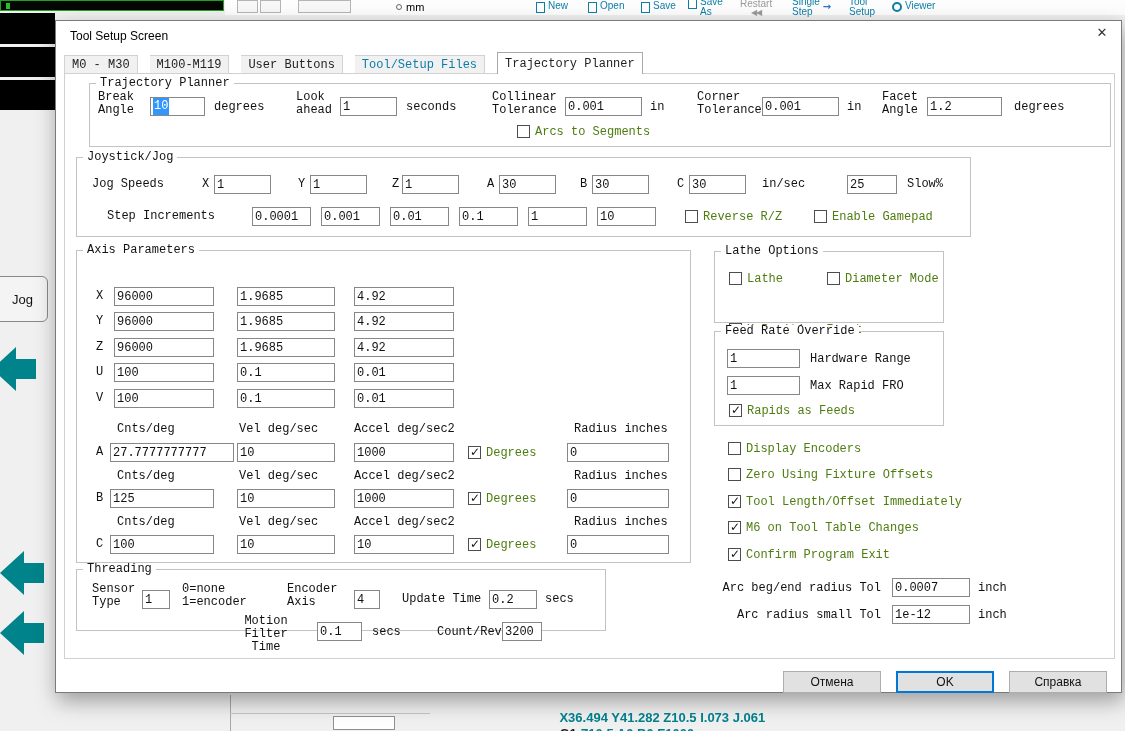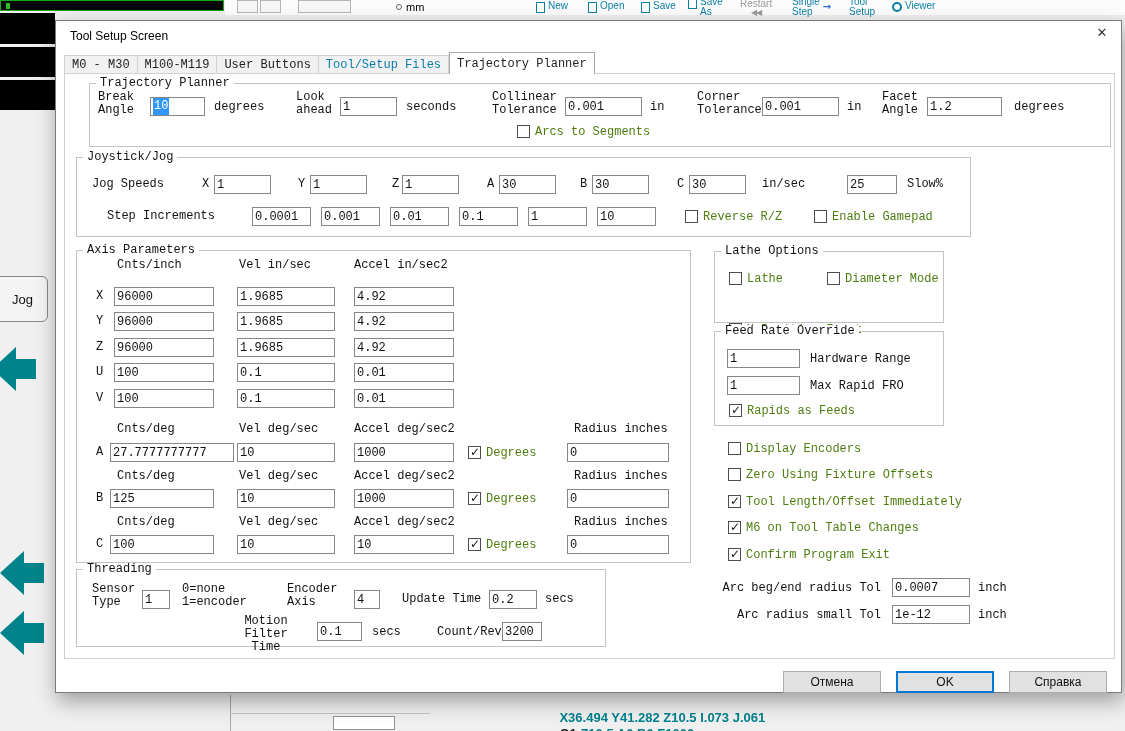--- a/index.html
+++ b/index.html
@@ -34,21 +34,21 @@
   .bl-box { left:333px; top:716px; width:62px; height:14px; border:1px solid #909090; background:#fff; }
   .gcode { position:absolute; font:bold 13px "Liberation Sans",sans-serif; white-space:pre; }
   .gcode .teal { color:#00808d; }
   .gcode .dark { color:#1a1a1a; }
 
   
   .dlg { position:absolute; left:55px; top:20px; width:1067px; height:673px; background:#fff; border:1px solid #7a7a7a; box-shadow:2px 8px 20px rgba(0,0,0,.35); z-index:10; }
   .titlebar { position:absolute; left:0; top:0; right:0; height:30px; background:#fff; }
   .title { position:absolute; left:14px; top:8px; font:12px "Liberation Sans",sans-serif; color:#000; }
   .close { position:absolute; right:6px; top:4px; width:26px; height:22px; text-align:center; line-height:22px; font:13px "Liberation Sans",sans-serif; color:#333; cursor:pointer; }
-  .tabs { position:absolute; left:8px; top:31px; display:flex; align-items:flex-end; height:22px; z-index:3; }
+  .tabs { position:absolute; left:8px; top:31px; display:flex; align-items:flex-end; height:22px; z-index:3;gap:12px; }
   .tab { height:19px; line-height:18px; padding:0 7px; border:1px solid #d2d2d2; border-left:none; background:#f1f1f1; font-size:12px; color:#222; cursor:pointer; white-space:pre; }
   .tab:first-child { border-left:1px solid #d2d2d2; }
   .tab.hot { color:#0b7da8; }
   .tab.active { height:22px; line-height:22px; background:#fff; border:1px solid #a8a8a8; border-bottom:none; position:relative; z-index:4; }
   .panel { position:absolute; left:8px; top:52px; width:1051px; height:586px; border:1px solid #d0d0d0; background:#fff; z-index:1; }
   .grp { position:absolute; border:1px solid #c3c3c3; z-index:2; }
   .legend { position:absolute; top:-7px; left:6px; background:#fff; padding:0 4px; font:12px/13px "Liberation Mono",monospace; color:#111; white-space:nowrap; }
   .lbl { position:absolute; font:12px/13px "Liberation Mono",monospace; color:#111; white-space:pre-line; }
   .fld { position:absolute; height:19px; border:1px solid #878787; background:#fff; font:12px/17px "Liberation Mono",monospace; color:#111; padding:0 2px; }
   input.fld { outline:none; }
@@ -223,25 +223,20 @@
       <span class="cb-lab">Reverse R/Z</span>
     </span>
     <span class="cb" style="left:737px;top:51px;" data-checked="false">
       <span class="box"></span>
       <span class="cb-lab">Enable Gamepad</span>
     </span>
   </div>
 
   <div class="grp" style="left:20px;top:229px;width:615px;height:313px;">
     <span class="legend">Axis Parameters</span>
-    <div class="row" style="top:8px;">
-      <span class="lbl" style="left:40px;">Cnts/inch</span>
-      <span class="lbl" style="left:162px;">Vel in/sec</span>
-      <span class="lbl" style="left:277px;">Accel in/sec2</span>
-    </div>
     <div class="row" style="top:36px;">
       <span class="lbl" style="left:19px;top:3px;">X</span>
       <input class="fld" style="left: 37px; width: 100px;" value="96000">
       <input class="fld" style="left: 160px; width: 98px;" value="1.9685">
       <input class="fld" style="left: 277px; width: 100px;" value="4.92">
     </div>
     <div class="row" style="top:61px;">
       <span class="lbl" style="left:19px;top:3px;">Y</span>
       <input class="fld" style="left: 37px; width: 100px;" value="96000">
       <input class="fld" style="left: 160px; width: 98px;" value="1.9685">
@@ -314,21 +309,21 @@
       <input class="fld" style="left: 160px; width: 98px;" value="10">
       <input class="fld" style="left: 277px; width: 100px;" value="10">
       <span class="cb" style="left:391px;top:2px;" data-checked="true">
         <span class="box"></span>
         <span class="cb-lab">Degrees</span>
       </span>
       <input class="fld" style="left: 490px; width: 102px;" value="0">
     </div>
   </div>
 
-  <div class="grp" style="left:20px;top:548px;width:530px;height:78px;">
+  <div class="grp" style="left:20px;top:548px;width:530px;height:62px;">
     <span class="legend">Threading</span>
     <span class="lbl" style="left:15px;top:13px;">Sensor
 Type</span>
     <input class="fld" style="left: 65px; top: 20px; width: 28px;" value="1">
     <span class="lbl" style="left:105px;top:13px;">0=none
 1=encoder</span>
     <span class="lbl" style="left:210px;top:13px;">Encoder
 Axis</span>
     <input class="fld" style="left: 277px; top: 20px; width: 26px;" value="4">
     <span class="lbl" style="left:325px;top:23px;text-align:center;">Update Time</span>

